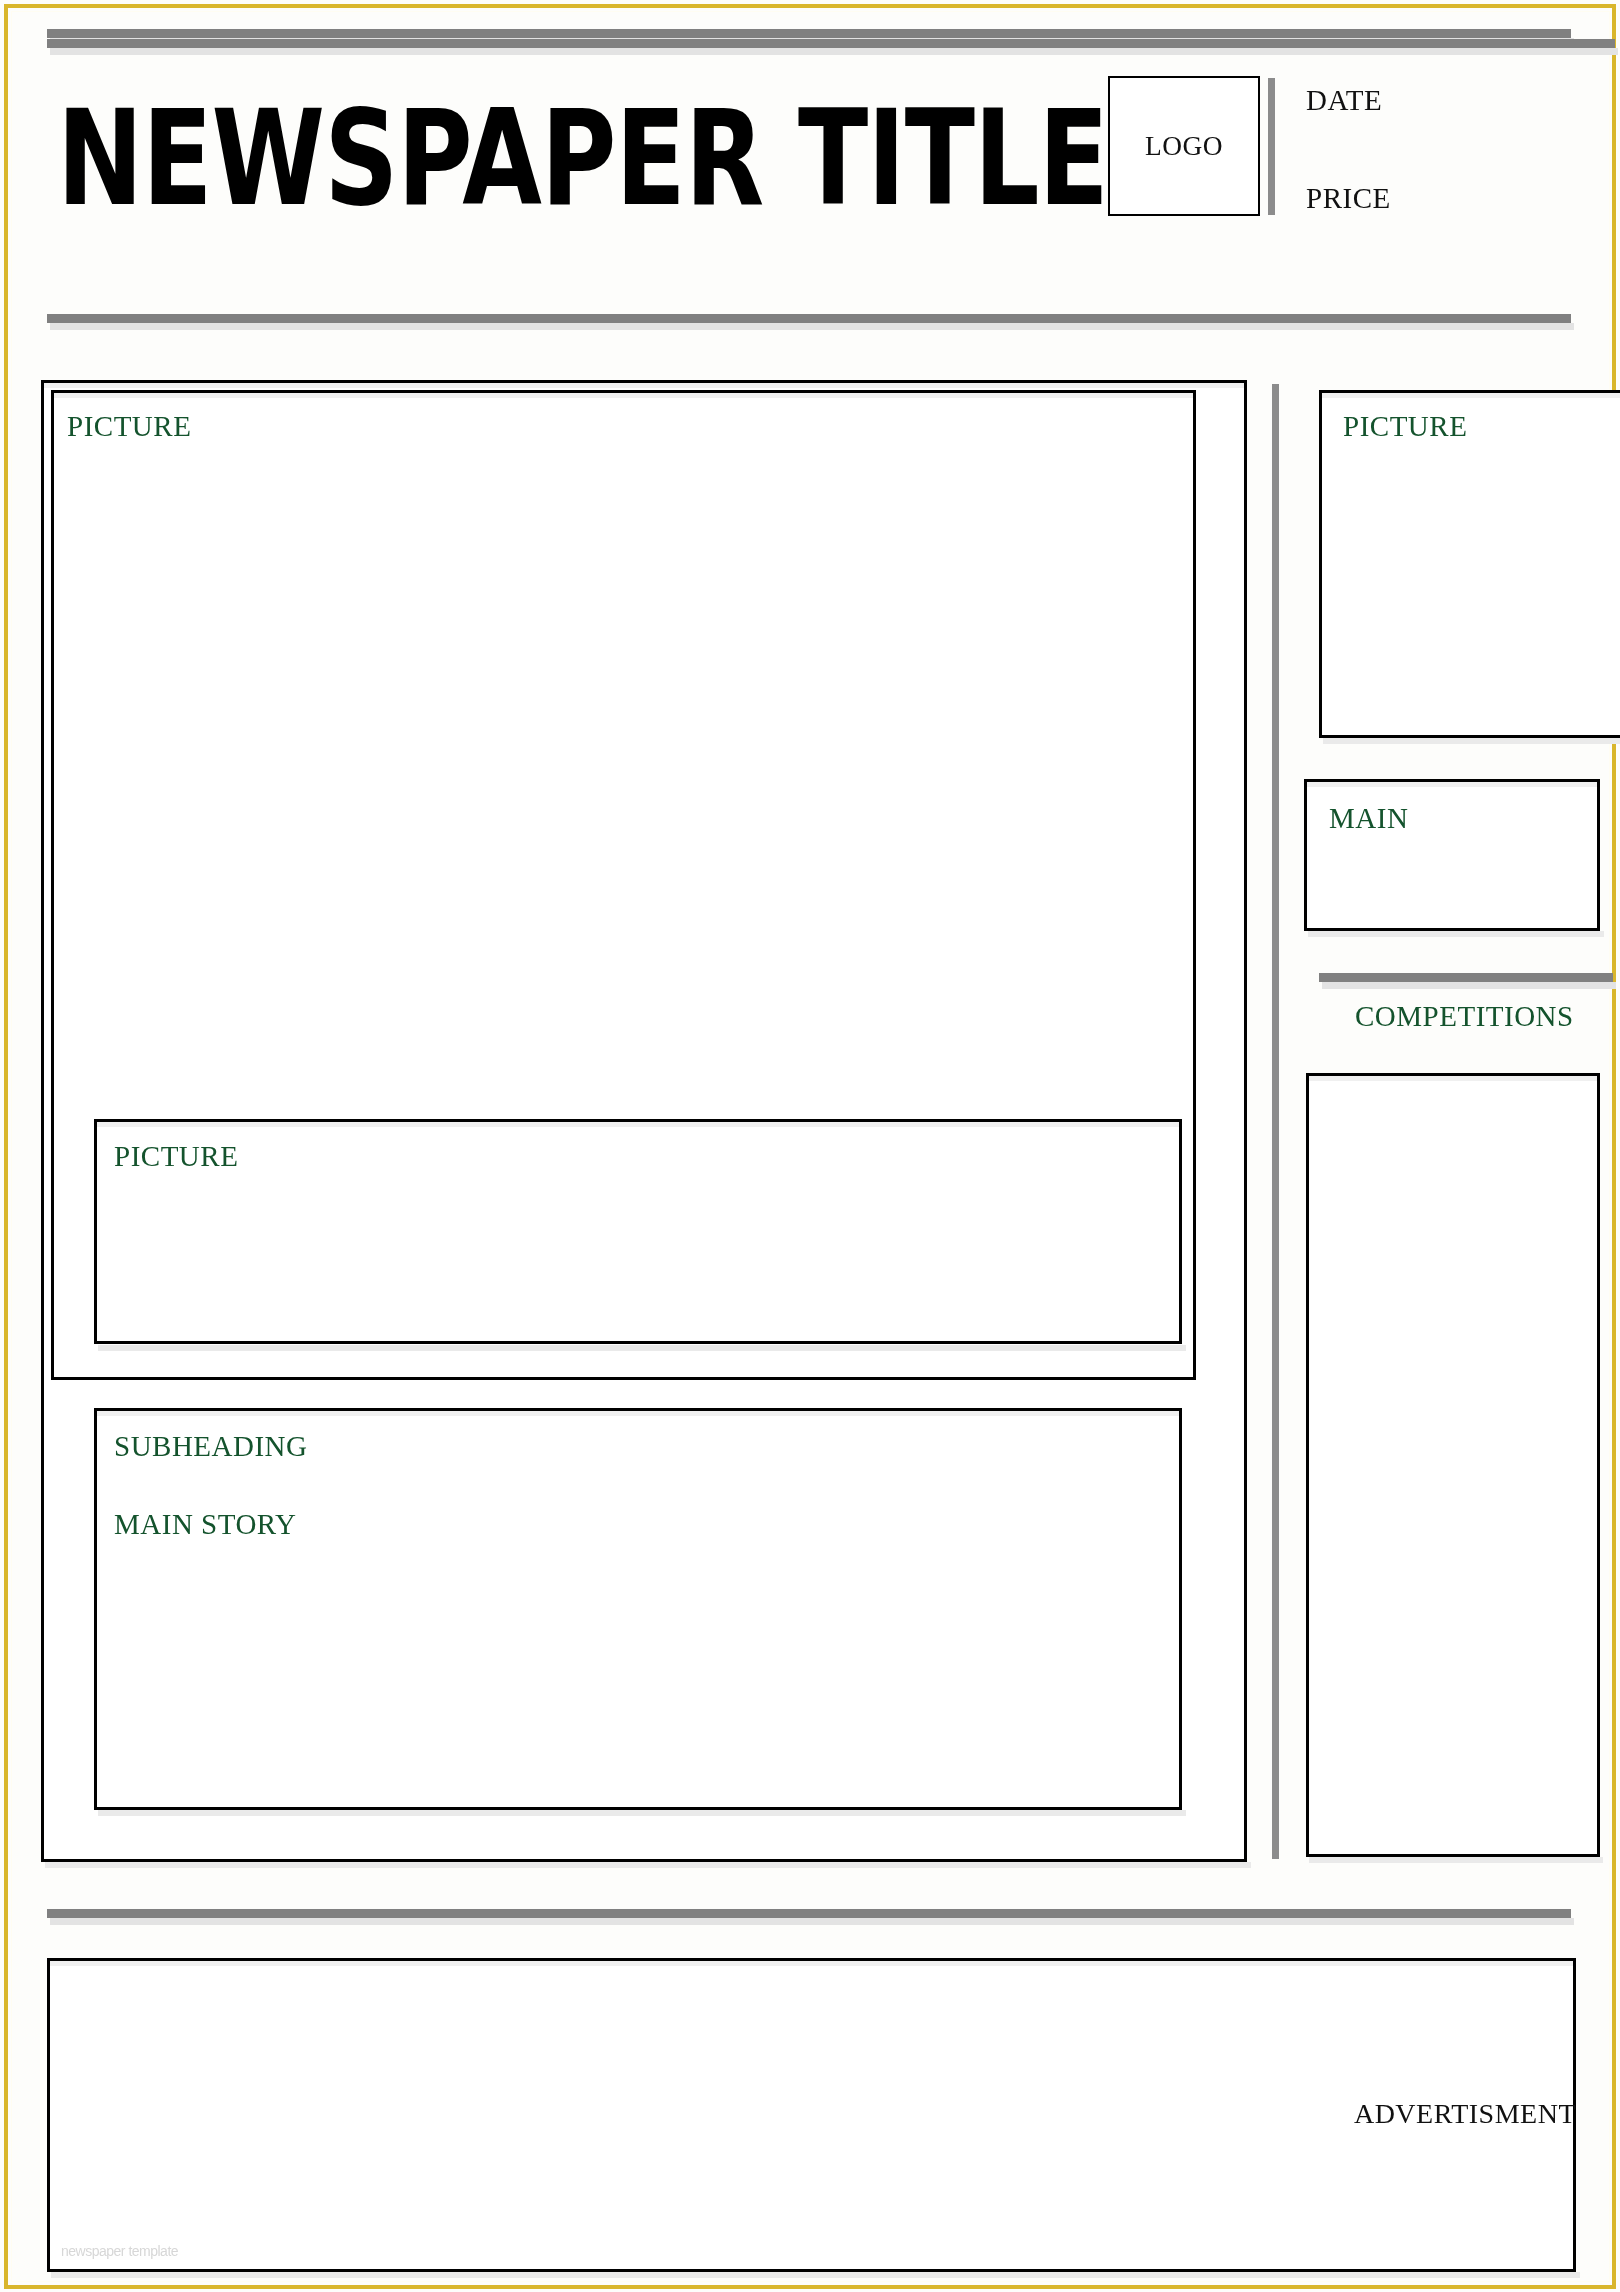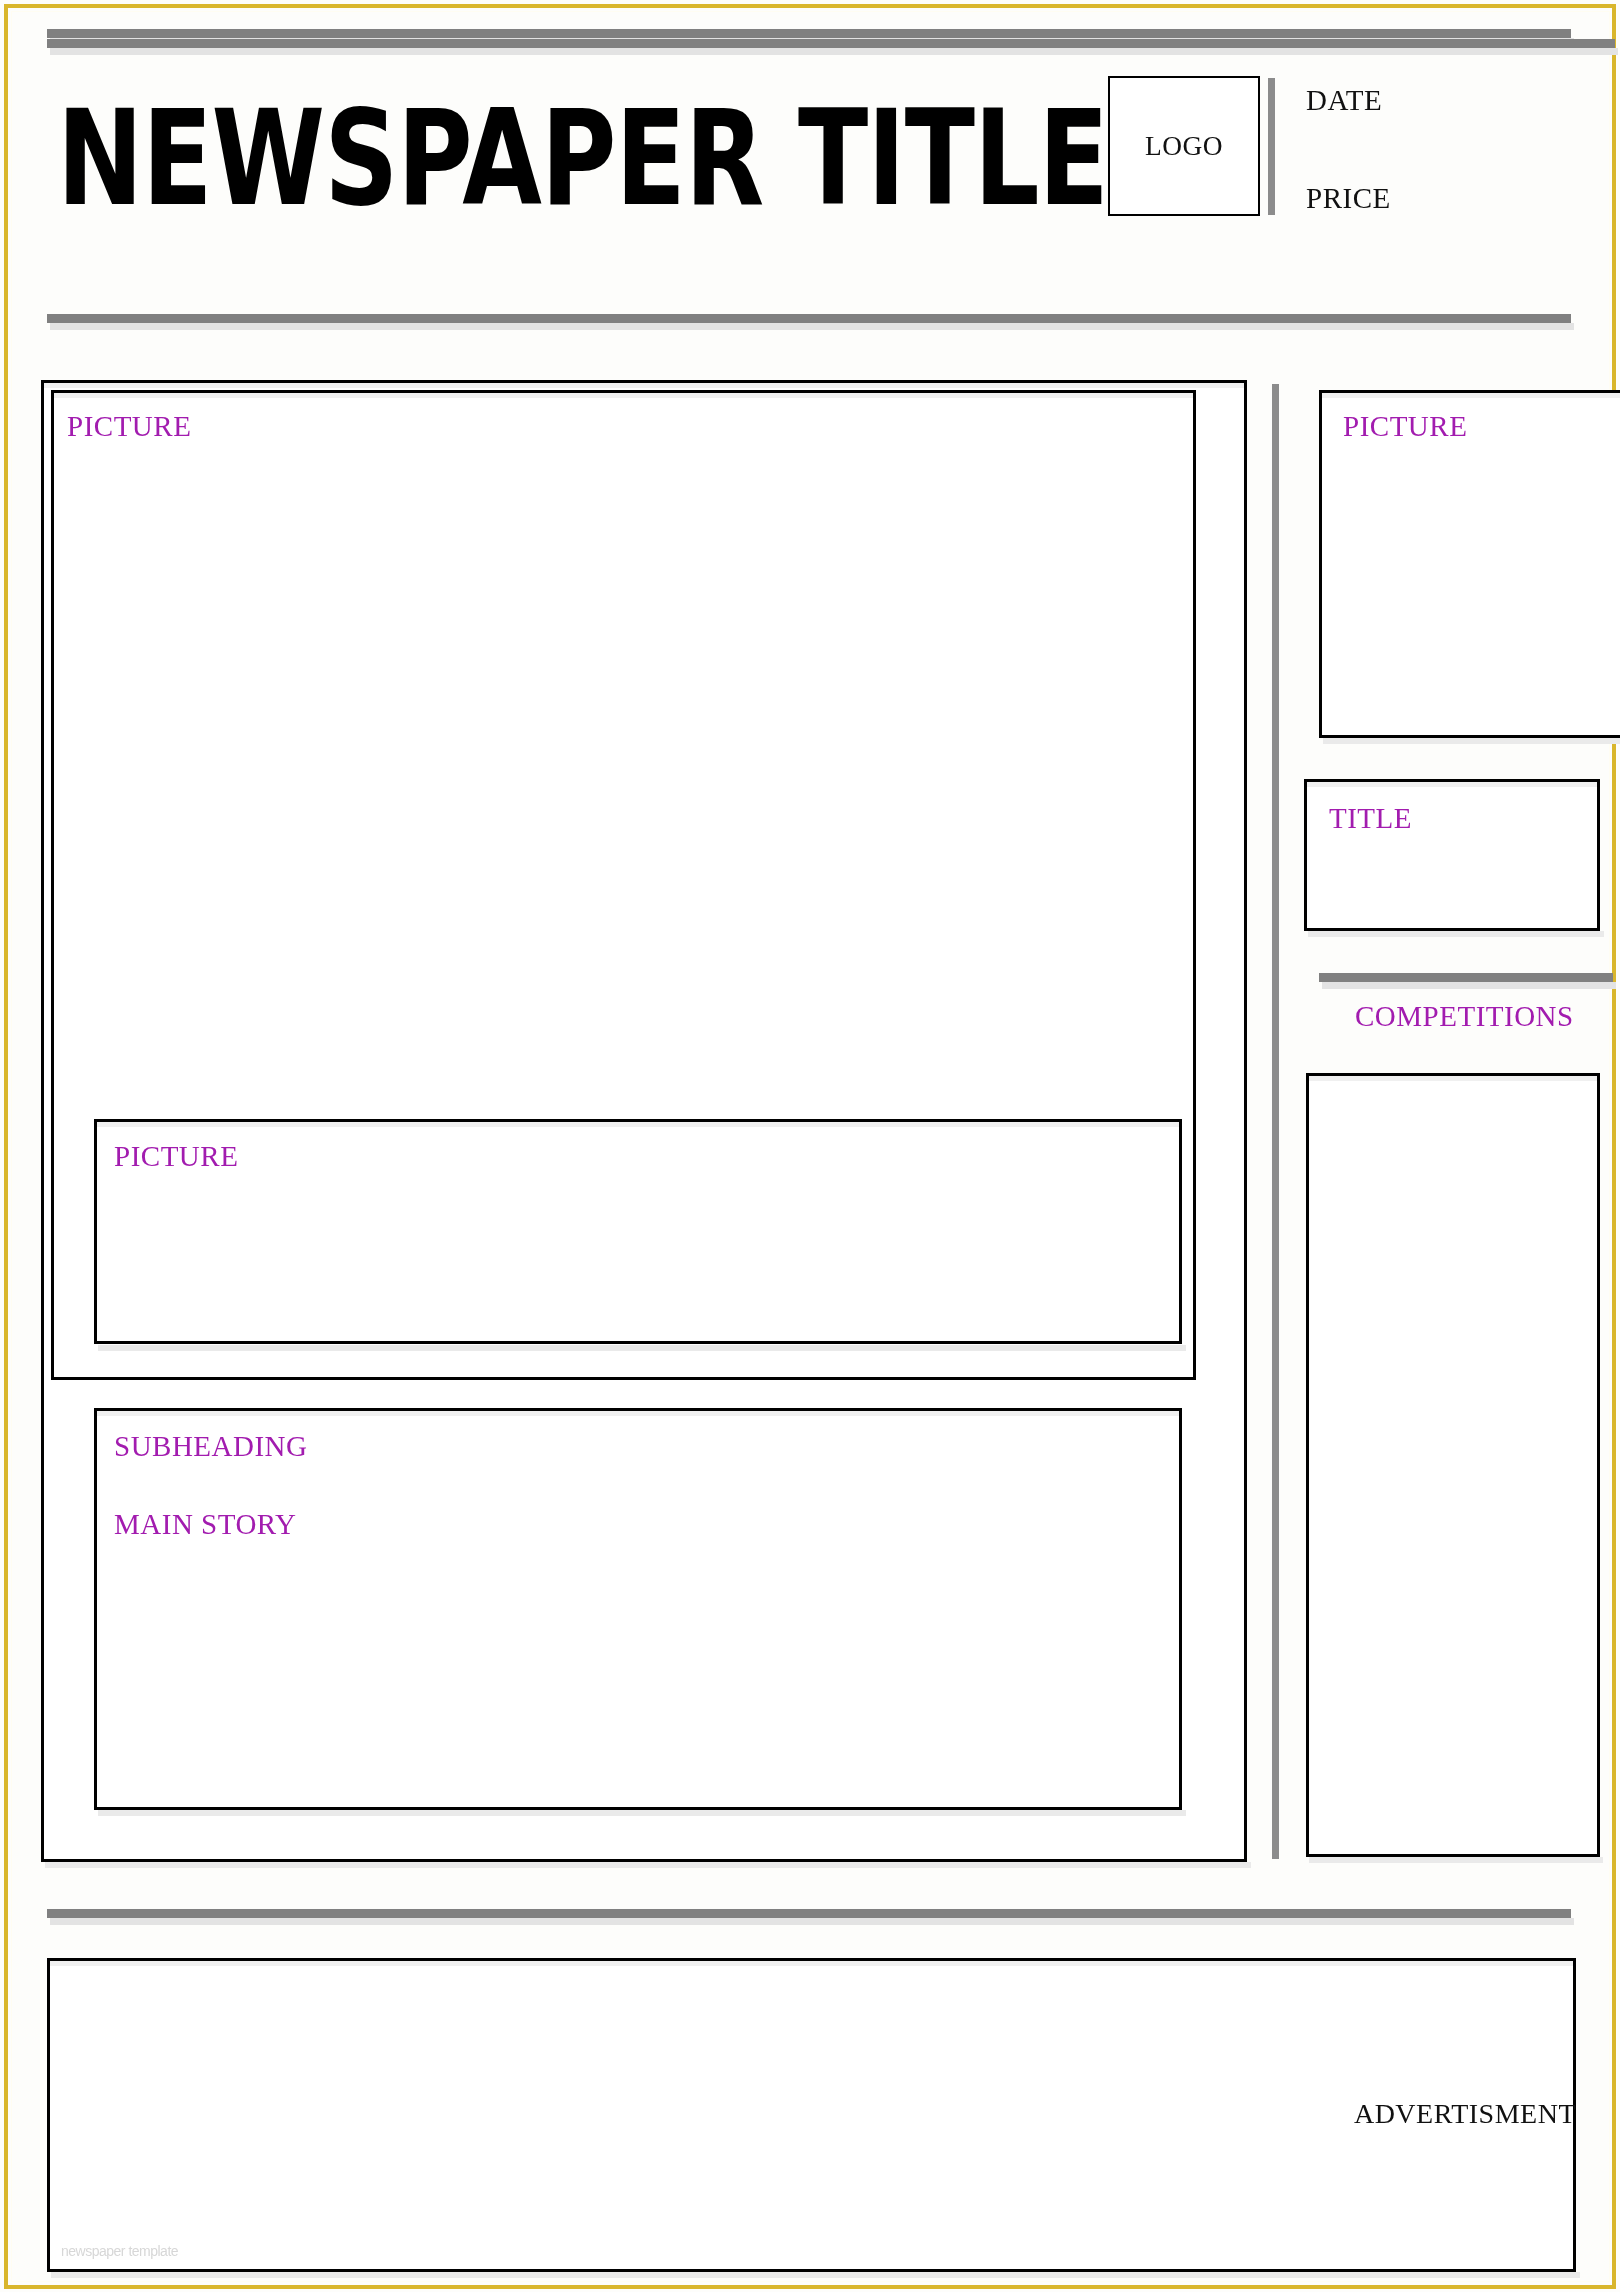--- a/index.html
+++ b/index.html
@@ -142,21 +142,21 @@
     background: #f0f0f0;
   }
   .box-shadow-b {
     position: absolute;
     height: 5.9px;
     background: #eaeaea;
   }
   .box-label {
     position: absolute;
     font-size: 29px;
-    color: #a21caf;
+    color: #14532d;
     letter-spacing: 0.5px;
     z-index: 2;
   }
 
   
   #main-frame { left: 41px; top: 380px; width: 1206px; height: 1482px; }
   #main-picture { left: 51px; top: 390px; width: 1145px; height: 990px; }
   #main-picture-label { left: 67px; top: 410px; }
 
   #heading-box { left: 94px; top: 1119px; width: 1088px; height: 225px; }
@@ -250,21 +250,21 @@
   <div class="box-label" id="mainstory-label">MAIN STORY</div>
 
   <div class="col-divider"></div>
 
   <div class="box" id="right-picture"></div>
   <div class="box-shadow-b" style="left:1323px; top:738px; width:304px;"></div>
   <div class="box-label" id="right-picture-label">PICTURE</div>
 
   <div class="box" id="story-box"></div>
   <div class="box-shadow-b" style="left:1308px; top:931px; width:296px;"></div>
-  <div class="box-label" id="story-label">TITLE</div>
+  <div class="box-label" id="story-label">MAIN</div>
 
   <div class="rule" style="left:1319px; top:973px; width:294px;"></div>
 
   <div class="box-label" id="competitions-label">COMPETITIONS</div>
 
   <div class="box" id="competitions-box"></div>
   <div class="box-shadow-b" style="left:1309px; top:1857px; width:294px;"></div>
 
   <div class="rule" style="left:47px; top:1909px; width:1524px;"></div>
 

